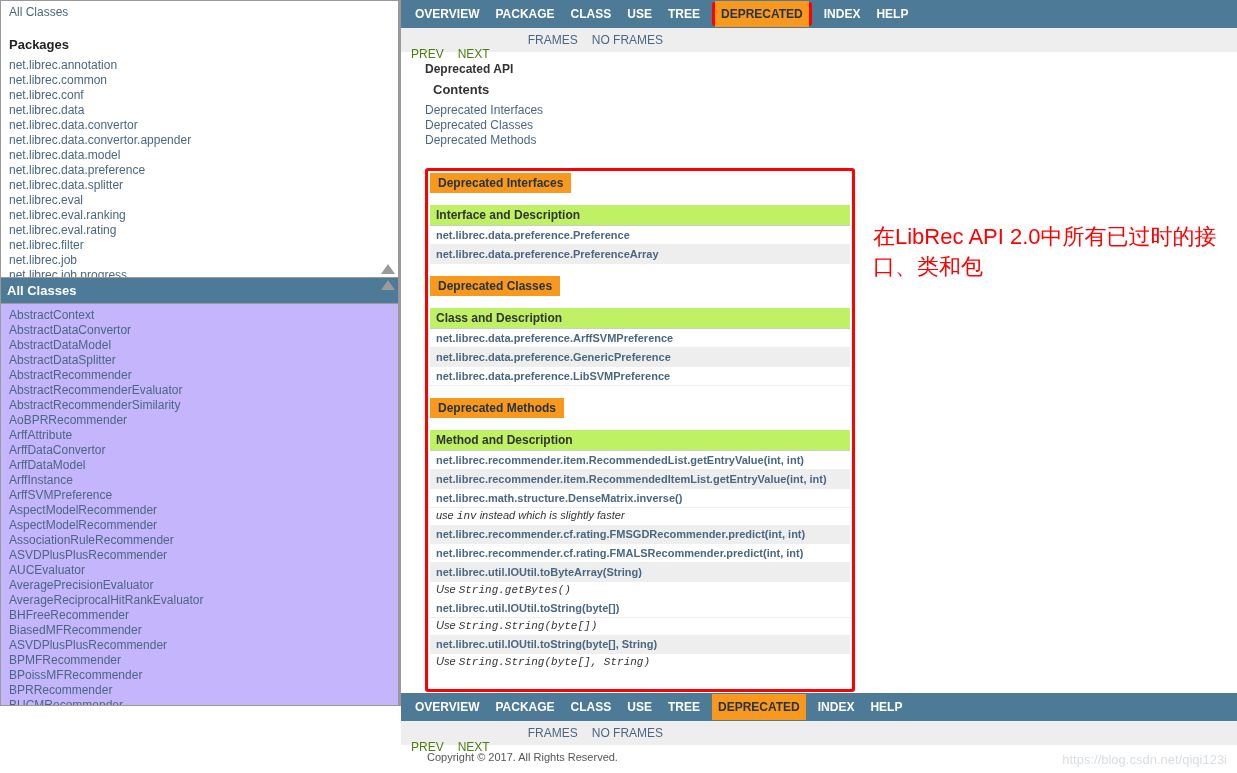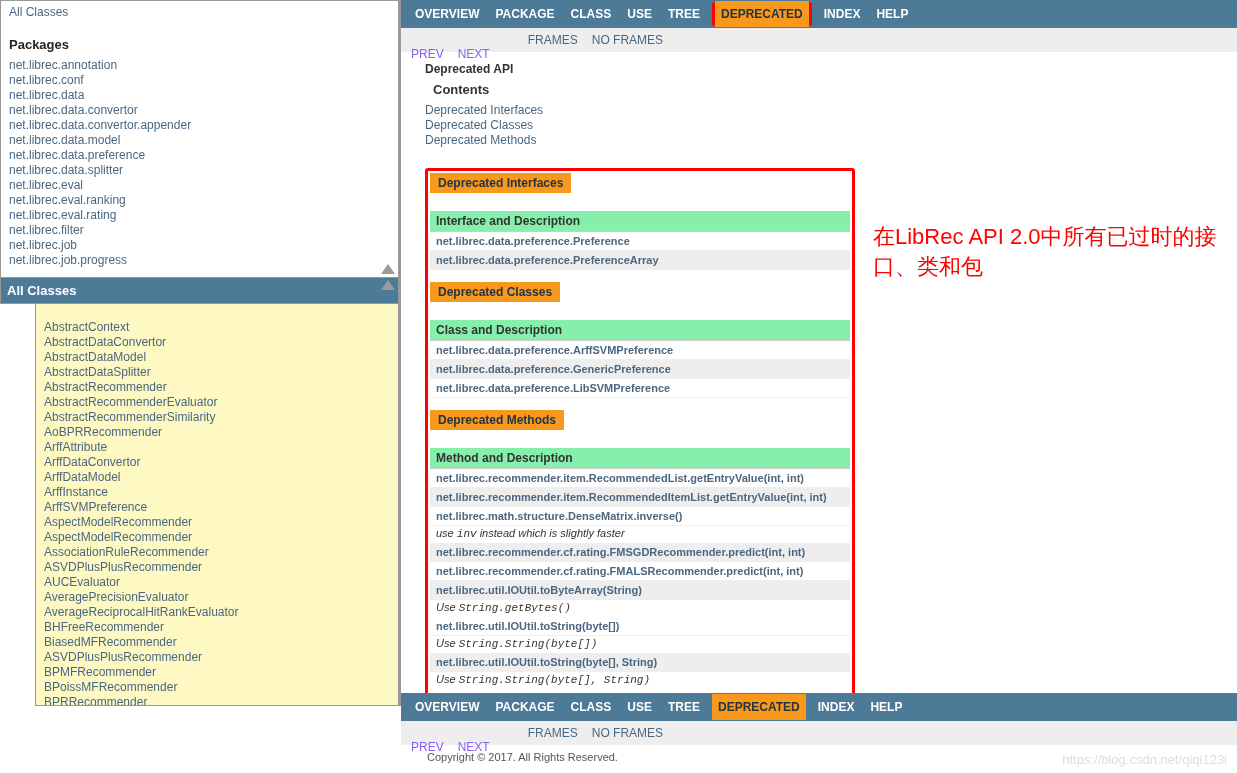--- a/index.html
+++ b/index.html
@@ -8,41 +8,41 @@
 
 .left-pane { position:absolute; left:0; top:0; width:401px; height:706px; display:flex; flex-direction:column; }
 .top-frame { height:278px; border:1px solid #999; border-right-width:3px; background:#fff; overflow-y:scroll; padding:4px 8px; position:relative; }
 .top-frame h4.pkg { font-weight:bold; color:#222; margin:18px 0 6px 0; font-size:13px; }
 .link-list a { display:block; color:#4a6782; font-size:12px; line-height:15px; }
 
 .mid-bar { background:#4d7a97; color:#fff; font-weight:bold; font-size:13px; padding:5px 6px; border:1px solid #999; border-top:0; border-right-width:3px; position:relative; }
 .scroll-hint-top { position:absolute; right:3px; top:-14px; width:0; height:0; border-left:7px solid transparent; border-right:7px solid transparent; border-bottom:10px solid #9a9a9a; }
 .scroll-hint-bot { position:absolute; right:3px; top:2px; width:0; height:0; border-left:7px solid transparent; border-right:7px solid transparent; border-bottom:10px solid #9a9a9a; }
 
-.bot-frame { flex:1; border:1px solid #999; border-top:0; border-right-width:3px; background:#fef9c3; overflow-y:scroll; padding:16px 8px;margin-left:35px; }
+.bot-frame { flex:1; border:1px solid #999; border-top:0; border-right-width:3px; background:#c4b5fd; overflow-y:scroll; padding:4px 8px; }
 .italic-link { font-style:italic; }
 
 .right-pane { position:absolute; left:401px; top:0; width:836px; height:773px; background:#fff; overflow:hidden; }
 .nav-bar { background:#4d7a97; color:#fff; font-size:12px; font-weight:bold; padding:0 10px; height:28px; display:flex; align-items:center; gap:8px; }
 .nav-bar a { color:#fff; padding:6px 4px; }
 .nav-bar a.active { background:#f8981d; color:#253441; padding:6px 6px; }
 .red-box-nav { border:3px solid #ff0000; border-radius:3px; padding:2px 0; margin:-3px 0; }
 .sub-nav { background:#eee; color:#666; font-size:12px; padding:4px 10px; height:24px; display:flex; align-items:center; gap:14px; }
-.sub-nav span { color:#8b5cf6;margin-top:27px; }
+.sub-nav span { color:#4d7c0f;margin-top:27px; }
 .sub-nav a { color:#4a6782; }
 
 .content { padding:10px 24px; position:relative; }
 .content h2 { font-size:12px; font-weight:bold; color:#333; margin-bottom:6px; }
 .content h3 { font-size:13px; font-weight:bold; color:#333; margin-bottom:6px;margin-left:8px; }
 .contents-links a { display:block; color:#4a6782; font-size:12px; line-height:15px; }
 
 .dep-table { margin-top:20px; width:430px; border:3px solid #ff0000; border-radius:3px; padding:2px 2px 6px 2px; position:relative; }
 .dep-section { margin-bottom:12px; }
 .dep-caption { display:inline-block; background:#f8981d; color:#253441; font-weight:bold; font-size:12px; padding:3px 8px; }
-.dep-header { background:#86efac; font-weight:bold; font-size:12px; padding:3px 6px; margin-top:18px; border-bottom:1px solid #ccc; }
+.dep-header { background:#bef264; font-weight:bold; font-size:12px; padding:3px 6px; margin-top:12px; border-bottom:1px solid #ccc; }
 .dep-row { background:#fff; font-size:11px; padding:3px 6px; color:#4a6782; font-weight:bold; border-bottom:1px solid #eee; }
 .dep-row.alt { background:#eeeeef; }
 .dep-sub { font-style:italic; font-weight:normal; color:#333; font-size:11px; padding:1px 6px 3px 6px; }
 .dep-sub code { font-family:"Courier New",monospace; font-style:italic; }
 
 .annotation { position:absolute; left:472px; top:170px; color:#ff0000; font-size:22px; line-height:30px; font-family:Arial, "Microsoft YaHei", sans-serif; }
 
 .foot-nav { position:absolute; bottom:28px; left:0; right:0; }
 .copyright { position:absolute; bottom:10px; left:26px; font-size:11px; color:#555; }
 .watermark { position:absolute; bottom:6px; right:10px; color:#c0c9d0; font-size:13px; opacity:.6; }
@@ -52,20 +52,21 @@
 </style>
 </head>
 <body>
 
 <div class="left-pane">
   <div class="top-frame">
     <a style="color:#4a6782;">All Classes</a>
     <h4 class="pkg">Packages</h4>
     <div class="link-list" id="pkg-list">
         <a href="#">net.librec.annotation</a>
+        <a href="#">net.librec.common</a>
         <a href="#">net.librec.conf</a>
         <a href="#">net.librec.data</a>
         <a href="#">net.librec.data.convertor</a>
         <a href="#">net.librec.data.convertor.appender</a>
         <a href="#">net.librec.data.model</a>
         <a href="#">net.librec.data.preference</a>
         <a href="#">net.librec.data.splitter</a>
         <a href="#">net.librec.eval</a>
         <a href="#">net.librec.eval.ranking</a>
         <a href="#">net.librec.eval.rating</a>

